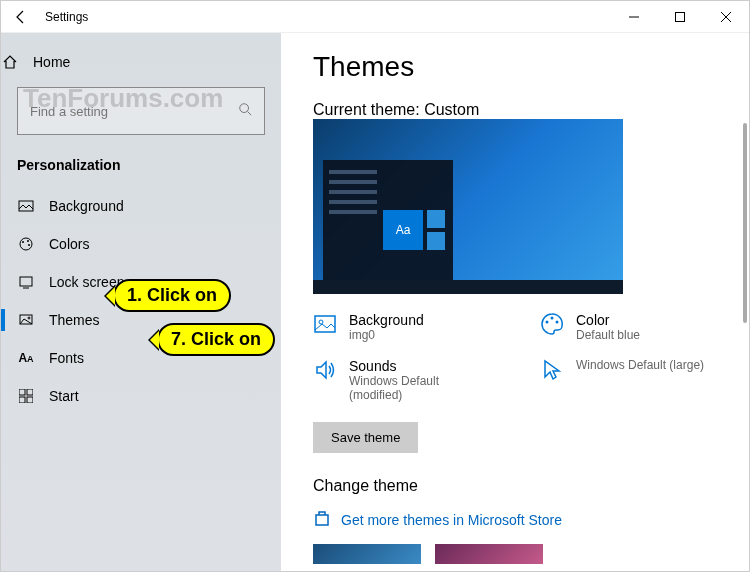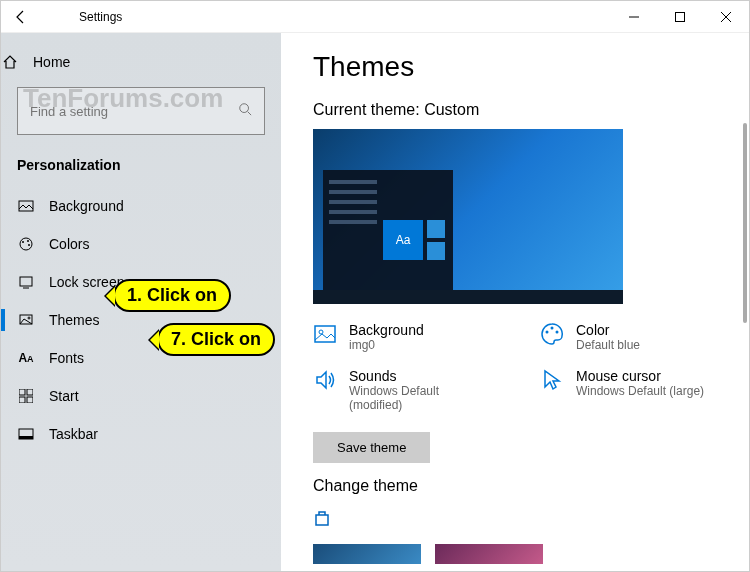--- a/index.html
+++ b/index.html
@@ -1,45 +1,45 @@
 <!DOCTYPE html>
 <html><head>
 <meta charset="utf-8">
 <style>
 * { margin: 0; padding: 0; box-sizing: border-box; font-family: "Segoe UI", Arial, sans-serif; }
 body { width: 750px; height: 572px; overflow: hidden; background: #fff; border: 1px solid #ccc; position: relative; }
 .titlebar { height: 32px; display: flex; align-items: center; justify-content: space-between; padding-left: 8px; border-bottom: 1px solid #eee; }
 .titlebar-left { display: flex; align-items: center; gap: 12px; }
 .back-btn { width: 24px; height: 24px; display: flex; align-items: center; justify-content: center; cursor: pointer; }
-.title { font-size: 12px; margin-left: 34px; }
+.title { font-size: 12px; }
 .win-controls { display: flex; }
 .win-btn { width: 46px; height: 32px; display: flex; align-items: center; justify-content: center; cursor: pointer; }
 .main { display: flex; height: calc(100% - 32px); }
 .sidebar { width: 280px; background: linear-gradient(to bottom, #d8dde1, #dde1e5); padding: 12px 0; position: relative; }
 .home-row { display: flex; align-items: center; gap: 14px; padding: 8px 0; cursor: pointer; font-size: 14px; }
 .search-box { margin: 8px 16px 16px; border: 1px solid #888; height: 48px; display: flex; align-items: center; padding: 0 12px; background: #e5e8eb; }
 .search-box input { flex: 1; border: none; background: transparent; outline: none; font-size: 13px; color: #666; }
 .section-label { font-size: 14px; font-weight: 600; padding: 6px 16px 14px; }
 .nav-item { display: flex; align-items: center; gap: 14px; padding: 10px 16px; cursor: pointer; font-size: 14px; position: relative; }
 .nav-item.active::before { content: ""; position: absolute; left: 0; top: 8px; bottom: 8px; width: 4px; background: #0078d7; }
 .nav-icon { width: 18px; height: 18px; display: flex; align-items: center; justify-content: center; }
 .content { flex: 1; padding: 18px 32px; overflow: hidden; position: relative; }
 .content h1 { font-size: 28px; font-weight: 400; margin-bottom: 18px; }
-.subheading { font-size: 16px; font-weight: 400; margin-bottom: 10px; }
+.subheading { font-size: 16px; font-weight: 400; margin-bottom: 0; }
 .preview { width: 310px; height: 175px; background: linear-gradient(135deg, #0a3d6b 0%, #1976d2 50%, #37a0e8 100%); position: relative; margin-bottom: 18px; }
 .preview .taskbar { position: absolute; bottom: 0; left: 0; right: 0; height: 14px; background: #0d1b2a; }
 .preview .winpanel { position: absolute; bottom: 14px; left: 10px; width: 130px; height: 120px; background: rgba(10, 20, 35, 0.95); }
 .preview .tile { position: absolute; background: #0178d7; display: flex; align-items: center; justify-content: center; color: #fff; font-size: 12px; }
 .tiles-row { display: flex; gap: 50px; margin-bottom: 20px; }
 .tile-col { display: flex; flex-direction: column; gap: 16px; width: 190px; }
 .setting { display: flex; gap: 12px; cursor: pointer; }
 .setting-icon { width: 24px; height: 24px; color: #0078d7; flex-shrink: 0; }
 .setting-text .label { font-size: 14px; color: #000; }
 .setting-text .value { font-size: 12px; color: #666; }
-.save-btn { padding: 8px 24px; background: #ccc; border: none; font-size: 13px; cursor: pointer; margin-bottom: 14px; }
+.save-btn { padding: 8px 18px; background: #ccc; border: none; font-size: 13px; cursor: pointer; margin-bottom: 24px; }
 .change-heading { font-size: 16px; font-weight: 400; margin-bottom: 14px; }
 .store-link { display: flex; align-items: center; gap: 10px; color: #0067c0; font-size: 14px; cursor: pointer; margin-bottom: 14px; }
 .thumbs { display: flex; gap: 14px; }
 .thumb { width: 108px; height: 20px; background: linear-gradient(135deg, #1a4d7a, #3a8ac4); }
 .callout { position: absolute; background: #ffff00; border: 2px solid #000; border-radius: 18px; padding: 4px 12px; font-size: 18px; font-weight: bold; z-index: 10; }
 .callout::after { content: ""; position: absolute; left: -18px; top: 50%; transform: translateY(-50%); border: 9px solid transparent; border-right-color: #ffff00; }
 .callout::before { content: ""; position: absolute; left: -22px; top: 50%; transform: translateY(-50%); border: 11px solid transparent; border-right-color: #000; }
 .watermark { position: absolute; top: 50px; left: 22px; font-size: 26px; color: rgba(120,120,120,0.35); font-weight: 700; z-index: 5; }
 .scrollbar { position: absolute; right: 2px; top: 90px; width: 4px; height: 200px; background: #aaa; border-radius: 2px; }
 </style>
@@ -143,29 +143,20 @@
       <span class="nav-icon">
           <svg width="14" height="14" viewBox="0 0 14 14">
             <rect x="0" y="0" width="6" height="6" fill="none" stroke="#000"></rect>
             <rect x="8" y="0" width="6" height="6" fill="none" stroke="#000"></rect>
             <rect x="0" y="8" width="6" height="6" fill="none" stroke="#000"></rect>
             <rect x="8" y="8" width="6" height="6" fill="none" stroke="#000"></rect>
           </svg>
         </span>
       <span>Start</span>
     </div>
-    <div class="nav-item">
-      <span class="nav-icon">
-          <svg width="16" height="12" viewBox="0 0 16 12">
-            <rect x="1" y="1" width="14" height="10" stroke="#000" fill="none"></rect>
-            <rect x="1" y="8" width="14" height="3" fill="#000"></rect>
-          </svg>
-        </span>
-      <span>Taskbar</span>
-    </div>
 
     <div class="callout" style="top:246px; left:112px;">1. Click on</div>
     <div class="callout" style="top:290px; left:156px;">7. Click on</div>
   </div>
 
   <div class="content">
     <div class="scrollbar"></div>
     <h1>Themes</h1>
     <div class="subheading">Current theme: Custom</div>
 
@@ -220,33 +211,33 @@
           <div class="setting-text">
             <div class="label">Color</div>
             <div class="value">Default blue</div>
           </div>
         </div>
         <div class="setting">
           <div class="setting-icon"><svg width="24" height="24" viewBox="0 0 24 24">
                 <path d="M5 3 L5 19 L10 14 L13 21 L16 19 L13 13 L19 13 Z" stroke="#0078d7" fill="none" stroke-width="1.5"></path>
               </svg></div>
           <div class="setting-text">
-            <div class="label">Mouse cursor</div>
             <div class="value">Windows Default (large)</div>
           </div>
         </div>
       </div>
     </div>
 
     <button class="save-btn">Save theme</button>
 
     <div class="change-heading">Change theme</div>
     <div class="store-link">
       <span><svg width="18" height="18" viewBox="0 0 18 18">
             <path d="M3 6 H15 V16 H3 Z M6 6 V3 H12 V6" stroke="#0067c0" fill="none" stroke-width="1.5"></path>
           </svg></span>
+      <span>Get more themes in Microsoft Store</span>
     </div>
     <div class="thumbs">
       <div class="thumb"></div>
       <div class="thumb" style="background:linear-gradient(135deg,#6b2a5a,#c45a8a)"></div>
     </div>
   </div>
 </div>
 
 </body></html>

